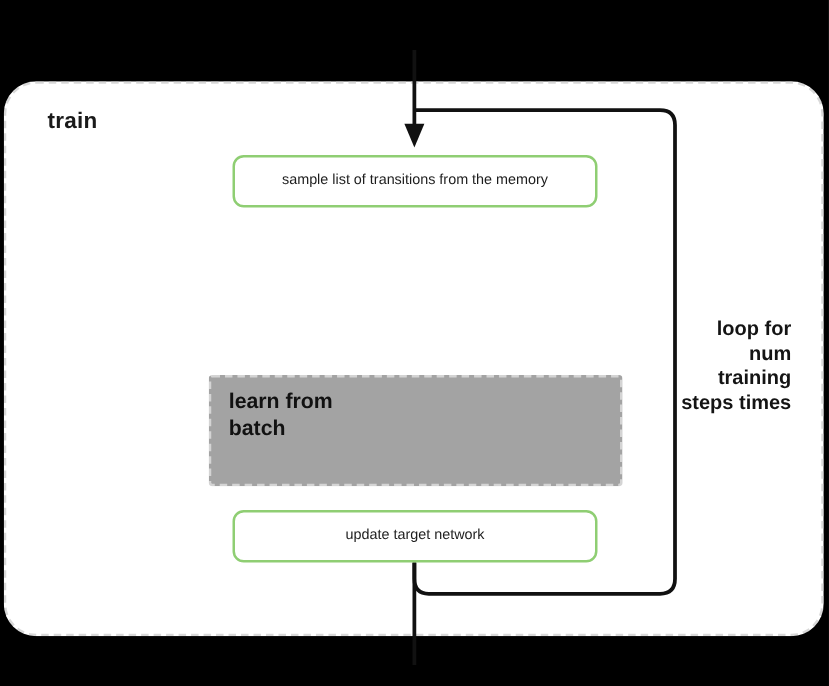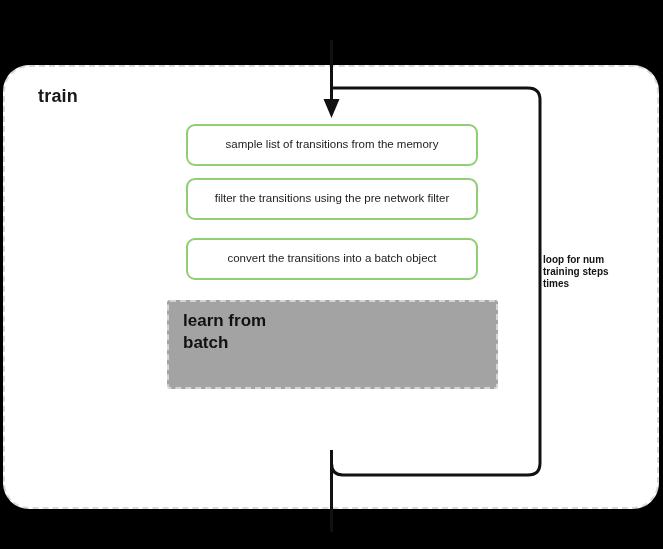--- a/index.html
+++ b/index.html
@@ -101,24 +101,24 @@
     height: 549px;
     pointer-events: none;
   }
 
   
   .loop-caption {
     position: absolute;
     left: 543px;
     top: 214px;
     width: 90px;
-    font-size: 10px;
+    font-size: 16px;
     font-weight: bold;
     color: #141414;
-    text-align: left;
+    text-align: right;
     line-height: 1.22;
   }
 </style>
 </head>
 <body>
 
 <div id="canvas">
 
   <div class="train-container"></div>
 
@@ -137,28 +137,25 @@
       <path d="M 331.5 410 L 331.5 492" stroke="#111111" stroke-width="3" fill="none"></path>
     </g>
   </svg>
 
   <div class="train-title">train</div>
 
   <div class="step-box step-1">
     <span class="step-label">sample list of transitions from the memory</span>
   </div>
 
-  <div class="step-box step-2">
-    <span class="step-label">filter the transitions using the pre network filter</span>
-  </div>
 
-  <div class="step-box step-3">
-    <span class="step-label">convert the transitions into a batch object</span>
-  </div>
 
   <div class="subblock">
     <div class="subblock-title">learn from batch</div>
   </div>
 
+  <div class="step-box step-4">
+    <span class="step-label">update target network</span>
+  </div>
 
   <div class="loop-caption">loop for num training steps times</div>
 
 </div>
 
 </body></html>

